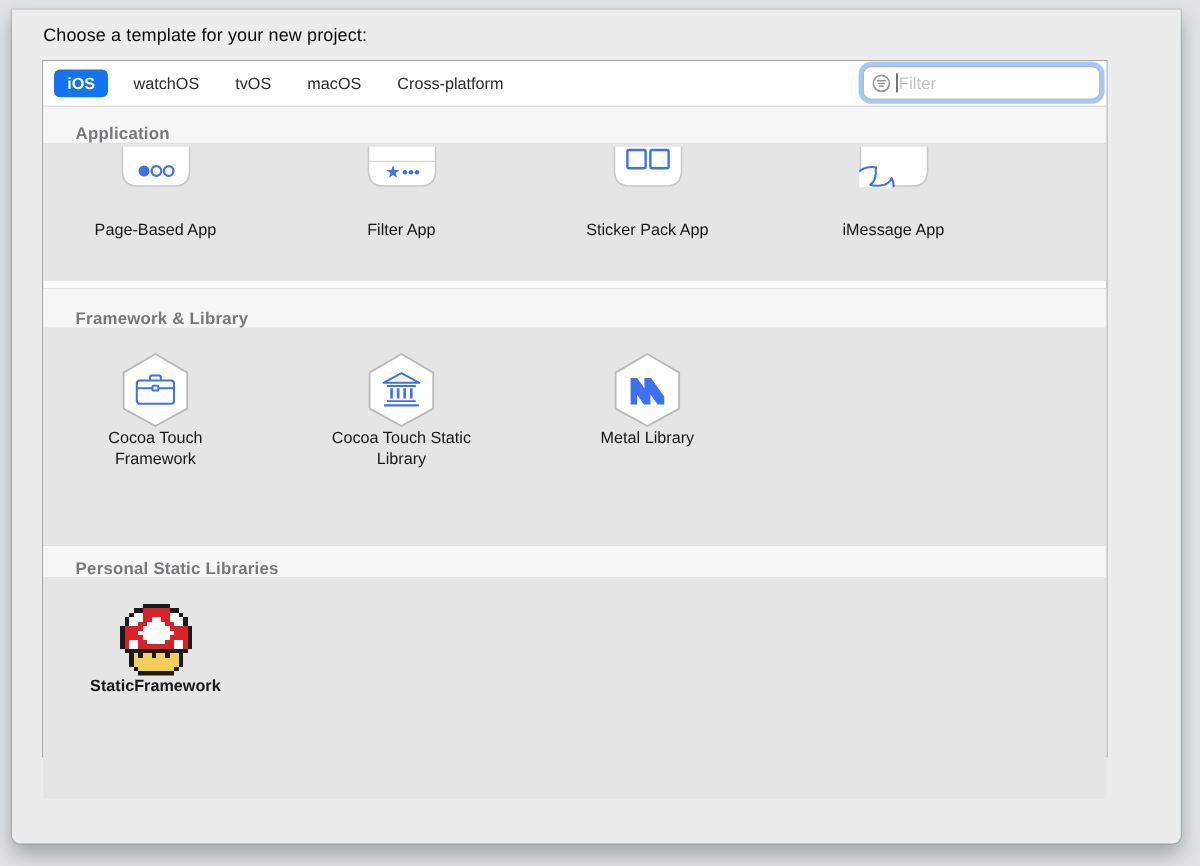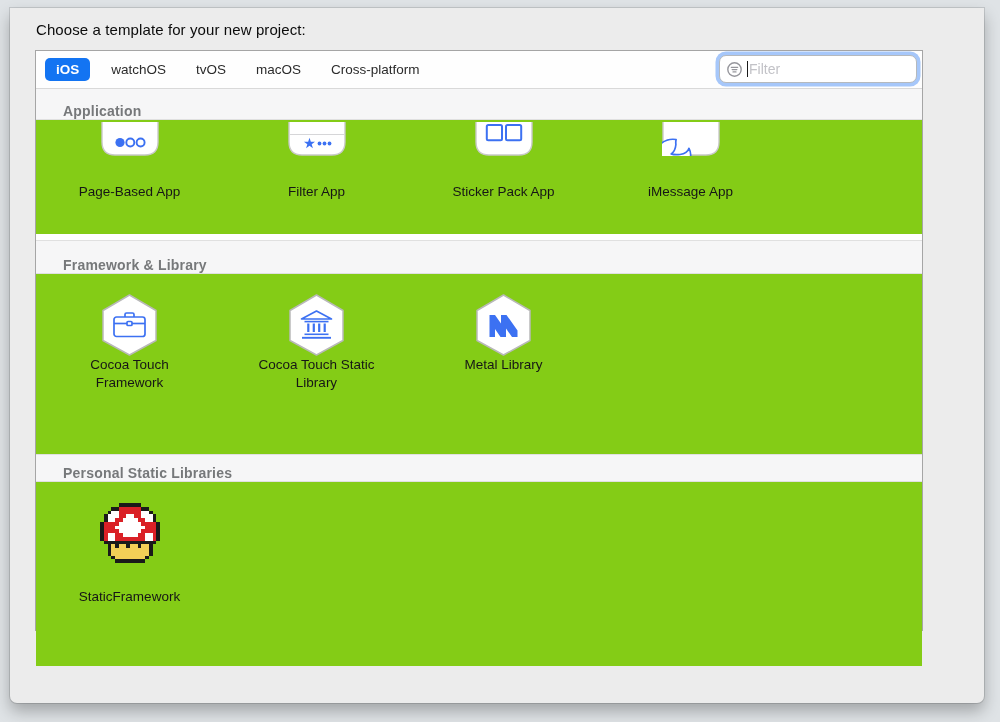--- a/index.html
+++ b/index.html
@@ -50,32 +50,32 @@
   .sec-header{
     height:31px;background:#f6f6f7;
     border-top:1px solid #e0e0e0;border-bottom:1px solid #e0e0e0;
     display:flex;align-items:flex-end;padding-left:27px;box-sizing:border-box;
     font-size:14px;font-weight:bold;color:#76787a;letter-spacing:.2px;
   }
   .sec-header.first{border-top:none;}
   .sec-header.tall{height:34px;margin-top:6px;}
   .sec-header.psl{height:28px;}
   
-  .row{display:flex;background:#84cc16;}
+  .row{display:flex;background:#e5e5e5;gap:18px;}
   .row.app{height:112px;padding-top:2px;}
   .row.fl{height:160px;padding-top:20px;}
   .row.psl{height:163px;padding-top:21px;}
   .tile{width:187px;display:flex;flex-direction:column;align-items:center;flex:0 0 auto;}
   .tile .lbl{
     font-size:13.5px;color:#161616;text-align:center;line-height:1.3;
     max-width:130px;
   }
   .row.app .lbl{margin-top:27px;}
   .row.fl  .lbl{}
-  .row.psl .lbl{margin-top:25px;}
+  .row.psl .lbl{font-weight:bold;}
   
   .footer{
     position:absolute;left:25px;right:20px;top:649px;height:28px;
     display:flex;align-items:center;
   }
   .btn{
     height:28px;border-radius:6.5px;font-size:14.5px;
     display:flex;align-items:center;justify-content:center;
     box-sizing:border-box;cursor:default;
   }

